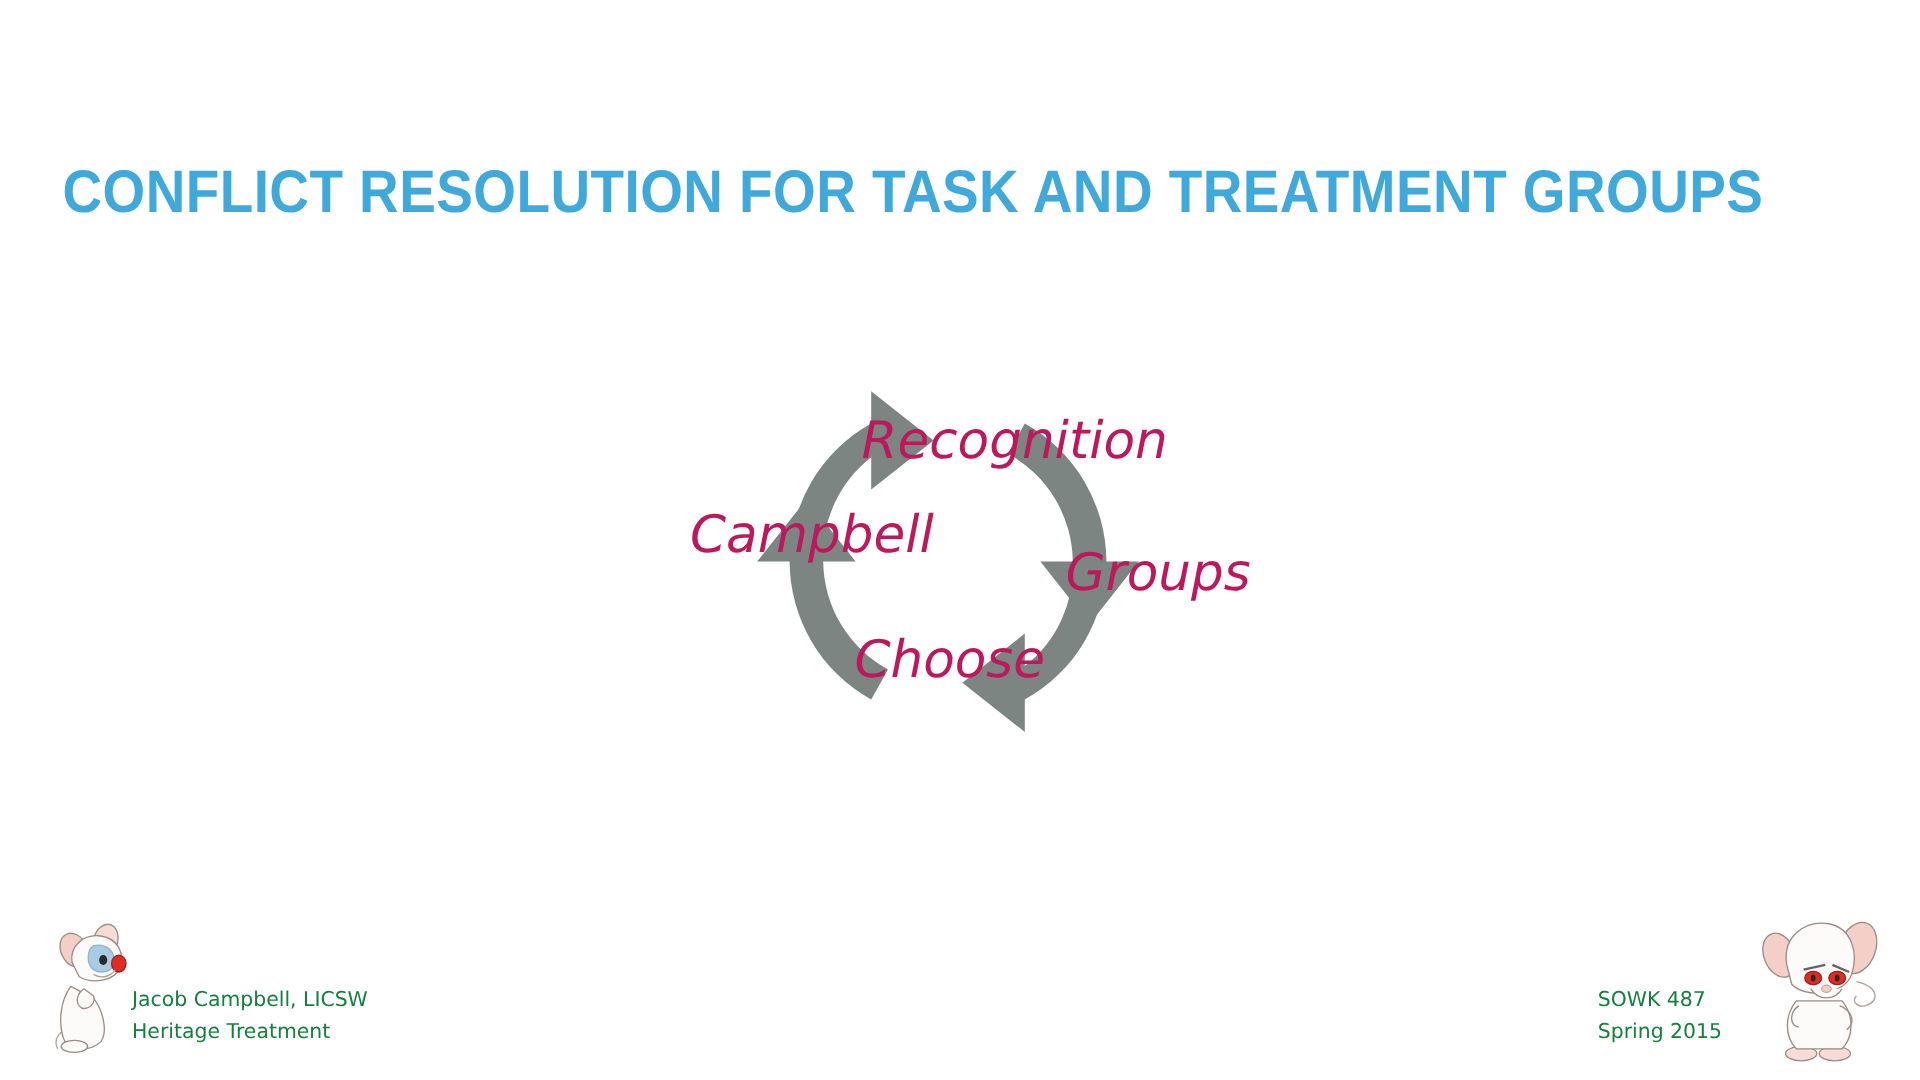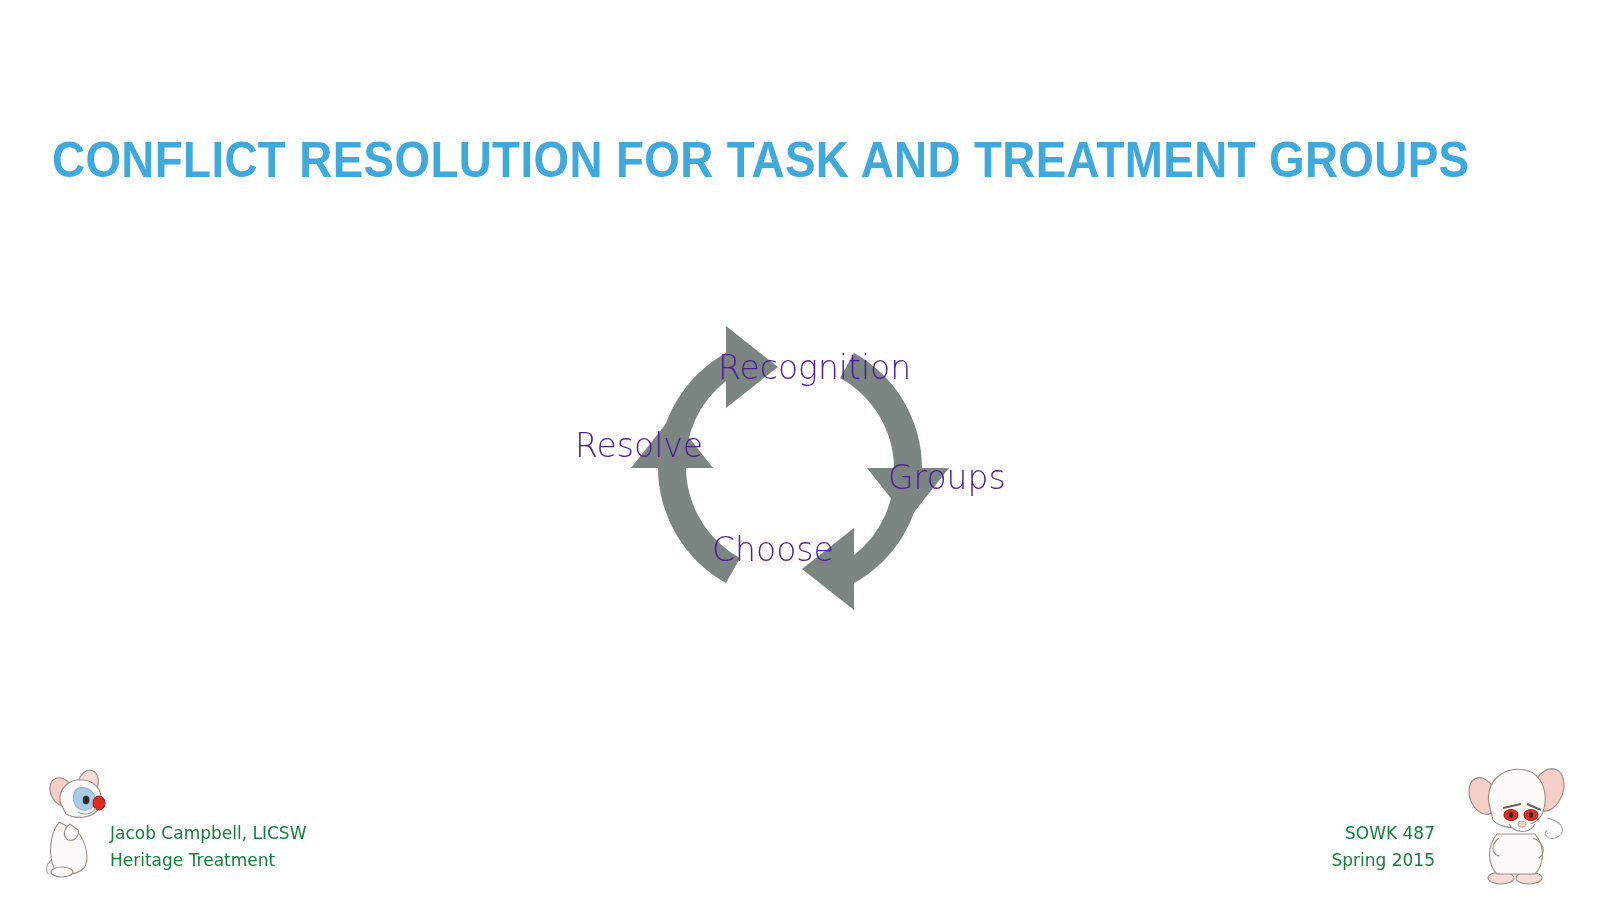--- a/index.html
+++ b/index.html
@@ -50,24 +50,25 @@
     left: 0;
     top: 0;
     width: 500px;
     height: 300px;
     display: block;
   }
   .cycle-label {
     position: absolute;
     font-family: "DejaVu Sans", sans-serif;
     font-weight: 300;
-    font-size: 33px;
+    font-size: 43px;
     line-height: 40px;
-    color: #4c1d95;
+    color: #be185d;
     white-space: nowrap;
+    font-style: italic;
   }
   #label-recognition {
     left: 178px;
     top: 30px;
   }
   #label-assess {
     left: 348px;
     top: 140px;
   }
   #label-choose {
@@ -89,21 +90,21 @@
     white-space: nowrap;
   }
   #footer-left {
     left: 110px;
     top: 820px;
     text-align: left;
   }
   #footer-right {
     right: 165px;
     top: 820px;
-    text-align: right;
+    text-align: left;
   }
   .footer-line { display: block; }
 
   .mouse-logo {
     position: absolute;
     display: block;
   }
   #mouse-logo-left {
     left: 42px;
     top: 762px;
@@ -172,21 +173,21 @@
                  Z" fill="#7D8583"></path>
       </g>
     </svg>
 
     <div class="cycle-label" id="label-recognition">Recognition</div>
 
     <div class="cycle-label" id="label-assess">Groups</div>
 
     <div class="cycle-label" id="label-choose">Choose</div>
 
-    <div class="cycle-label" id="label-resolve">Resolve</div>
+    <div class="cycle-label" id="label-resolve">Campbell</div>
   </div>
 
   <svg class="mouse-logo" id="mouse-logo-left" viewBox="0 0 82 118" xmlns="http://www.w3.org/2000/svg">
     <g stroke="#9a8c84" stroke-width="1.1" fill="#fdfbfa" stroke-linejoin="round">
 
       <path d="M 6 112 C 2 104 8 96 16 96" fill="none" stroke="#b0a49c"></path>
 
       <path d="M 17 60 C 8 72 6 92 12 106 C 18 114 34 114 42 106 C 48 98 44 80 36 70 Z"></path>
 
       <ellipse cx="20" cy="110" rx="11" ry="5" fill="#fdfbfa"></ellipse>

